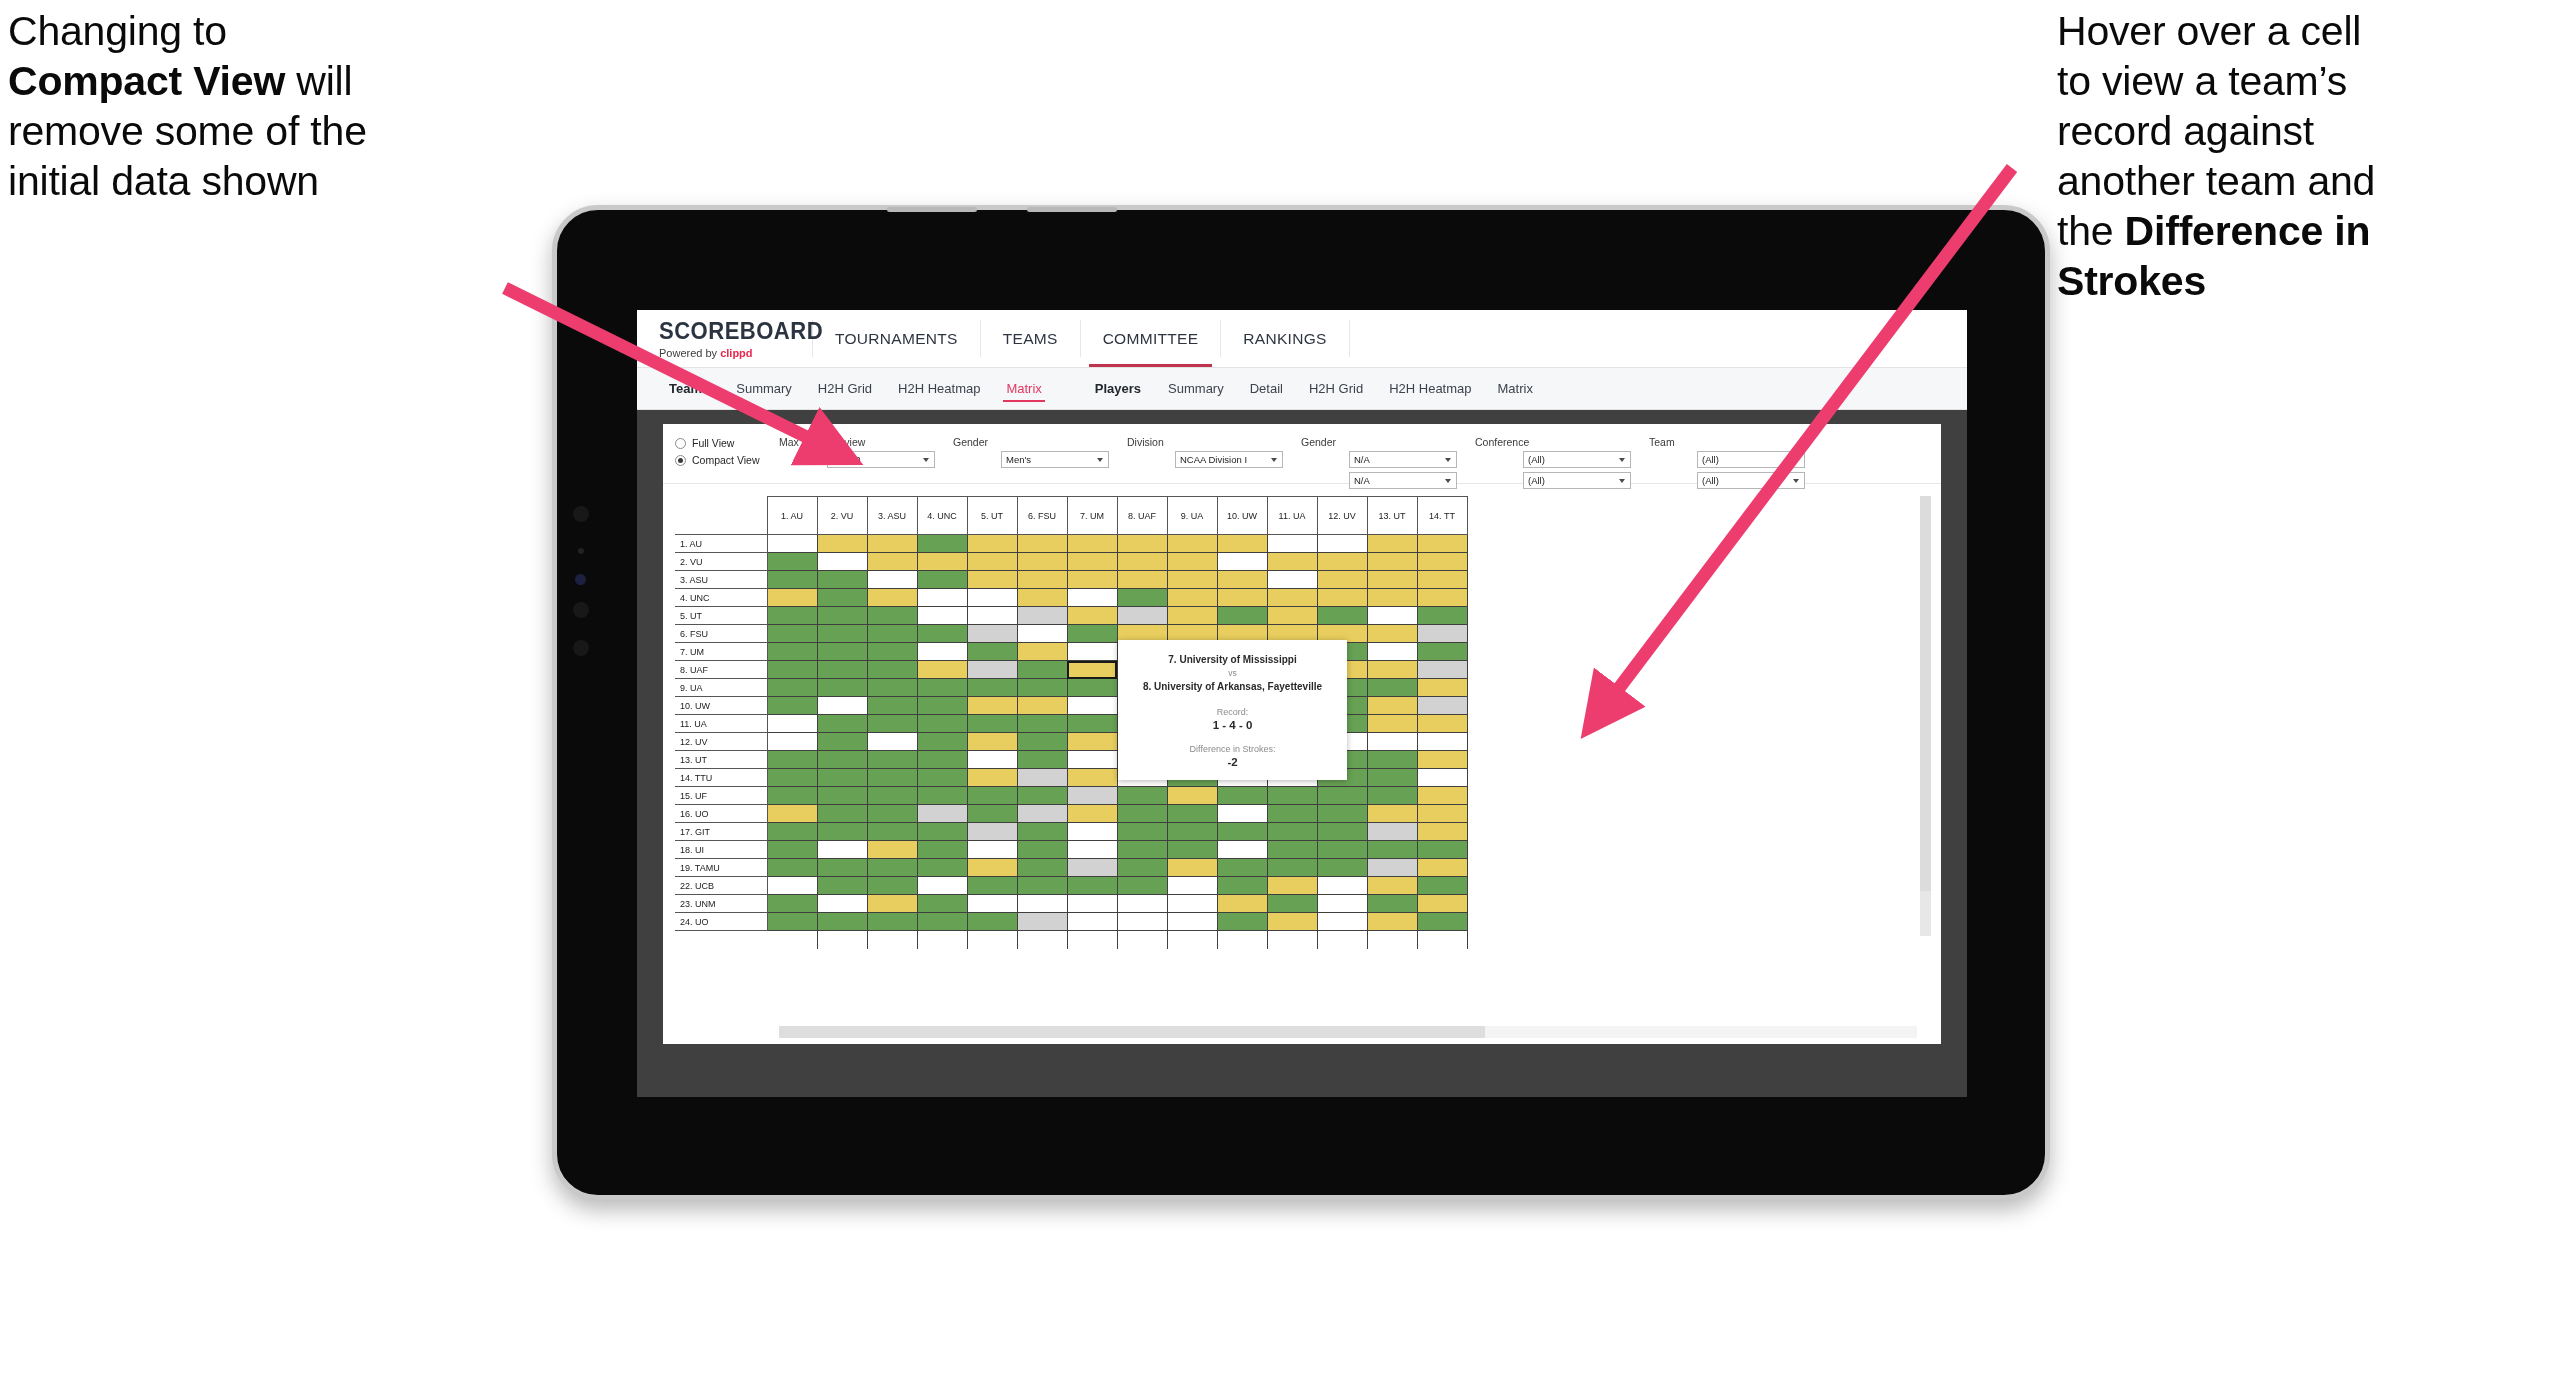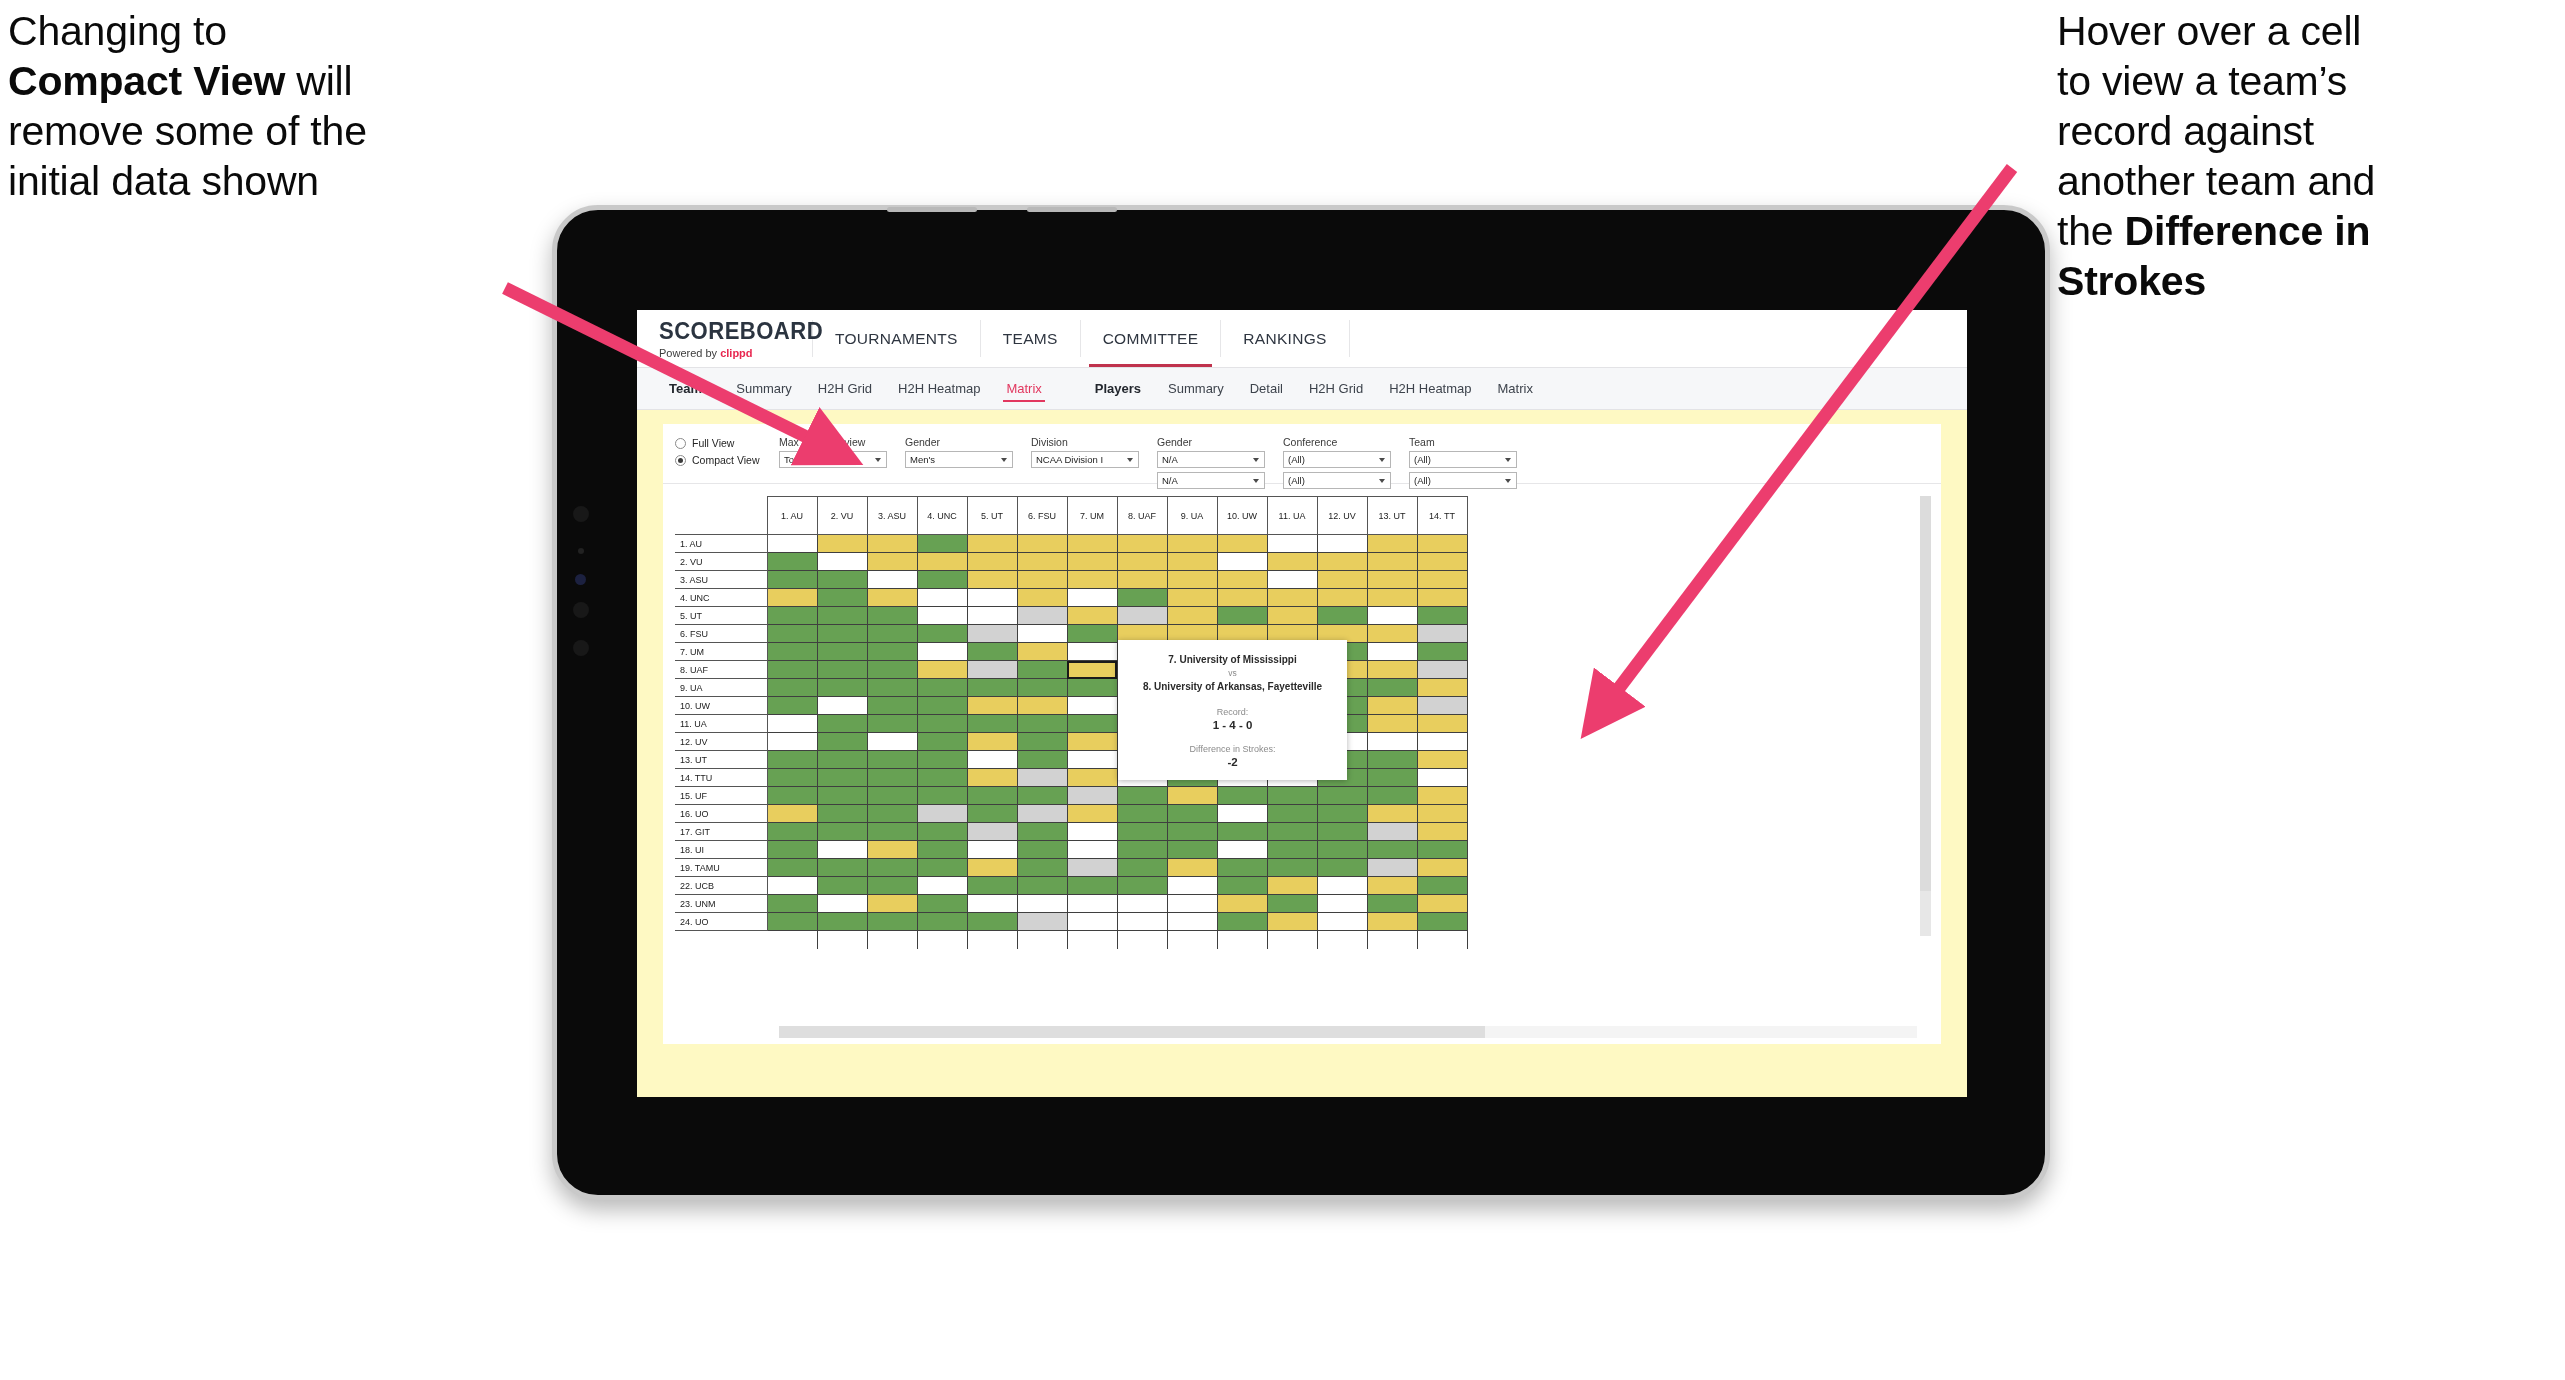--- a/index.html
+++ b/index.html
@@ -87,21 +87,21 @@
   .subtab {
     font-size: 13px; color:#3d434c; padding: 0 13px; position:relative; line-height:42px;
   }
   .subtab.active { color:#e2375f; }
   .subtab.active::after {
     content:""; position:absolute; left:10px; right:10px; bottom:8px; height:2px; background:#e2375f;
   }
   .subgap { width: 26px; }
 
   
-  #appbody { background:#fef9c3; height: 687px; padding: 14px 26px 0 26px; position:relative; }
+  #appbody { background:#404040; height: 687px; padding: 14px 26px 0 26px; position:relative; }
   #panel { background:#fff; height: 620px; position:relative; }
 
   
   #filters {
     display:flex; align-items:flex-start; gap: 0; padding: 12px 0 10px 12px;
     border-bottom: 1px solid #e6e6e8; height: 60px;
   }
   .viewcol { width: 104px; padding-top: 1px; }
   .radio-row { display:flex; align-items:center; gap:6px; margin-bottom: 5px; }
   .radio {
@@ -110,21 +110,21 @@
   }
   .radio.on::after {
     content:""; position:absolute; left:2px; top:2px; width:5px; height:5px; border-radius:50%; background:#3b3b3b;
   }
   .radio-lbl { font-size: 10.5px; color:#262626; }
   .fcol { margin-right: 18px; }
   .flabel { font-size: 10.5px; color:#3a3a3a; margin-bottom: 3px; }
   .fselect {
     width: 108px; height: 17px; border: 1px solid #b6b6b6; background:#fff;
     font-size: 9.5px; color:#1d1d1d; display:flex; align-items:center;
-    padding: 0 4px; position:relative; margin-bottom: 4px;
+    padding: 0 4px; position:relative; margin-bottom: 4px; margin-left: 48px;
   }
   .fselect .caret {
     position:absolute; right:5px; top: 6px;
     border-left:3px solid transparent; border-right:3px solid transparent; border-top:4px solid #4a4a4a;
   }
 
   
   #matrixwrap { position:absolute; left: 12px; top: 72px; right: 0; bottom: 0; }
   table.matrix { border-collapse: collapse; table-layout: fixed; }
   table.matrix th.corner { width: 92px; height: 38px; border: 1px solid #555; border-left:none; border-top:none;background:#fff;}

